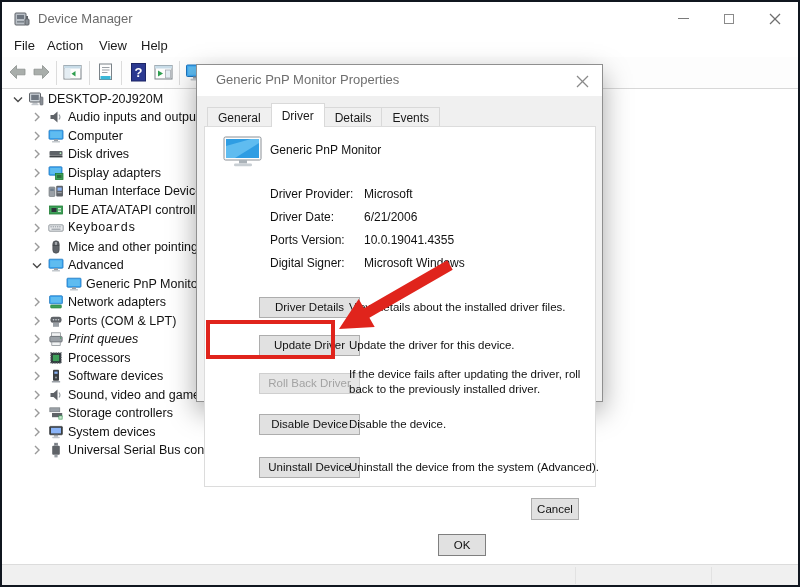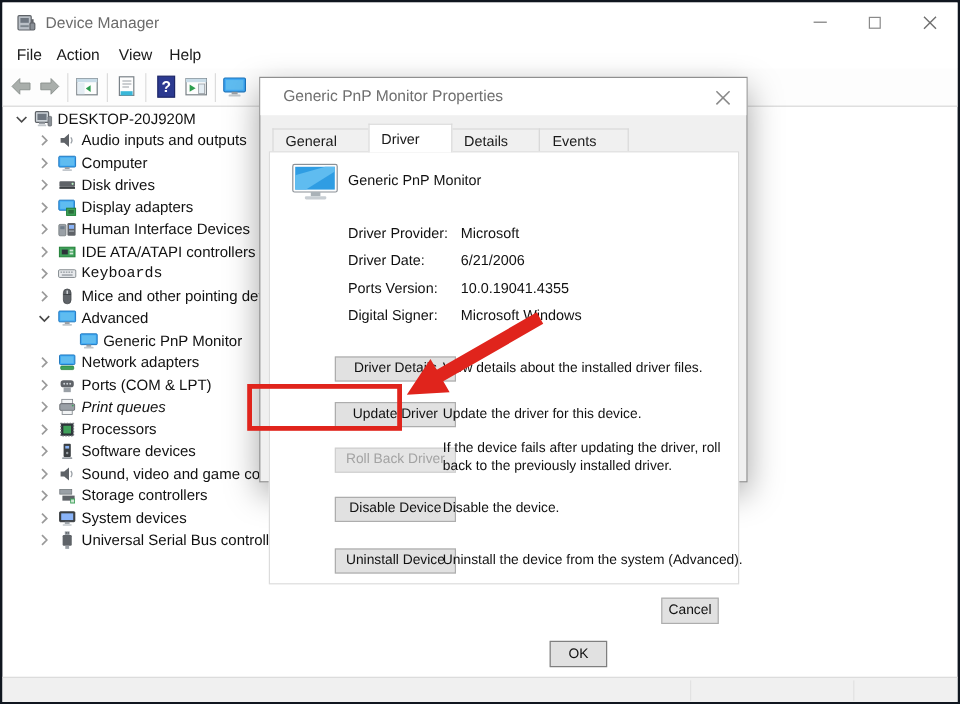--- a/index.html
+++ b/index.html
@@ -26,28 +26,28 @@
   
   .tree { position:absolute; left:0; top:87px; width:100%; height:475px; z-index:1; }
   .tree-row { position:absolute; left:0; height:19px; width:100%; }
   .tw-ico { position:absolute; top:1px; width:16px; height:16px; }
   .tw-ico svg { width:16px; height:16px; }
   .tw-label { position:absolute; top:2px; font-size:12.5px; color:#111; white-space:nowrap; }
   .statusbar { position:absolute; left:0; top:562px; width:100%; height:21px; background:#f0f0f0; border-top:1px solid #dcdcdc; }
   .sb-sep { position:absolute; top:2px; width:1px; height:17px; background:#e2e2e2; }
   .bottom-strip { position:absolute; left:0; top:583px; width:100%; height:4px; background:#141a22; }
   
-  .dialog { position:absolute; left:214px; top:62px; width:407px; height:338px;
+  .dialog { position:absolute; left:194px; top:62px; width:407px; height:338px;
             background:#f0f0f0; border:1px solid #8f8f8f; z-index:10;
             box-shadow: 0 10px 26px rgba(0,0,0,0.35); }
   .dlg-titlebar { position:absolute; left:0; top:0; width:100%; height:31px; background:#fff; }
   .dlg-title { position:absolute; left:19px; top:7px; font-size:13px; color:#6f6f6f; }
   .dlg-close { position:absolute; right:8px; top:4px; width:24px; height:24px; display:flex; align-items:center; justify-content:center; }
   .tabs { position:absolute; left:10px; top:40px; height:22px; display:flex; align-items:flex-end; }
-  .tab { font-size:12px; color:#1a1a1a; padding:3px 26px 4px 10px; background:#f0f0f0;
+  .tab { font-size:12px; color:#1a1a1a; padding:3px 10px 4px 10px; background:#f0f0f0;
          border:1px solid #d9d9d9; border-bottom:none; position:relative; height:20px; }
   .tab.active { background:#fff; height:24px; padding-top:5px; z-index:3; margin-top:-2px;
                 border-color:#d9d9d9; }
   .tab + .tab { margin-left:-1px; }
   .tab-page { position:absolute; left:7px; top:61px; width:392px; height:361px;
               background:#fff; border:1px solid #dcdcdc; z-index:2; }
   .dev-icon { position:absolute; left:18px; top:9px; width:40px; height:32px; }
   .dev-name { position:absolute; left:65px; top:16px; font-size:12px; color:#111; }
   .fld-label { position:absolute; left:65px; font-size:12px; color:#111; }
   .fld-value { position:absolute; left:159px; font-size:12px; color:#111; }

